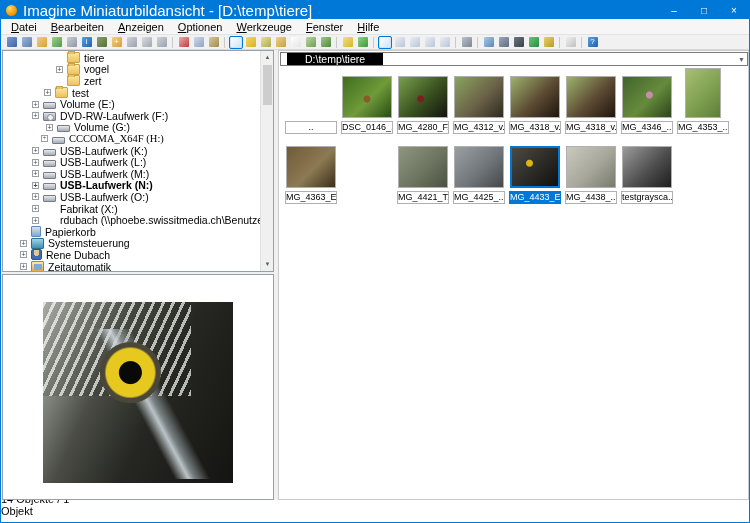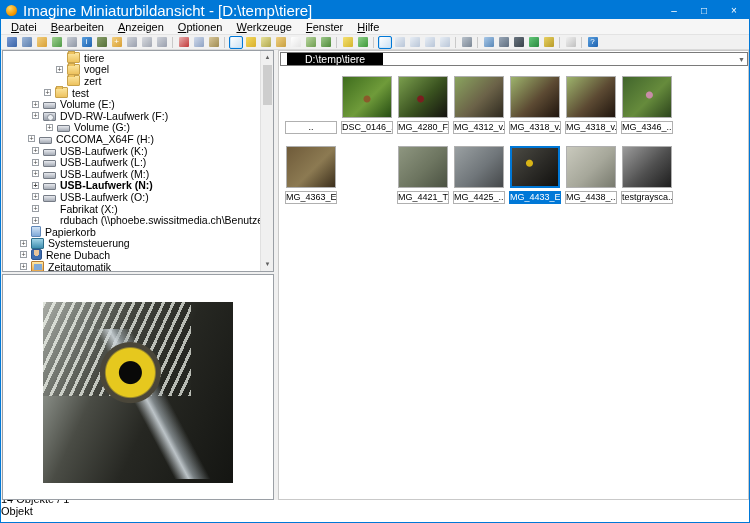--- a/index.html
+++ b/index.html
@@ -285,21 +285,21 @@
           <div class="tree-row" style="top: 58px; left: 29px;">
             <div class="exp">+</div>
             <div class="ti ti-dvd"></div>
             <span>DVD-RW-Laufwerk (F:)</span>
           </div>
           <div class="tree-row" style="top: 69.6px; left: 29px; margin-left: 14px;">
             <div class="exp">+</div>
             <div class="ti ti-drive"></div>
             <span>Volume (G:)</span>
           </div>
-          <div class="tree-row" style="top: 81.2px; left: 25px;">
+          <div class="tree-row" style="top: 81.2px; left: 38px; font-family: Liberation Serif, serif;">
             <div class="exp">+</div>
             <div class="ti ti-drive"></div>
             <span>CCCOMA_X64F (H:)</span>
           </div>
           <div class="tree-row" style="top: 92.8px; left: 29px;">
             <div class="exp">+</div>
             <div class="ti ti-drive"></div>
             <span>USB-Laufwerk (K:)</span>
           </div>
           <div class="tree-row" style="top: 104.4px; left: 29px;">
@@ -390,20 +390,24 @@
             <div class="imgbox land" style="background: linear-gradient(135deg, rgb(157, 179, 108) 0%, rgb(92, 74, 51) 55%, rgb(32, 21, 14) 100%);"></div>
             <div class="lab">MG_4318_v...</div>
           </div>
           <div class="cell" style="left: 284px; top: 2px;">
             <div class="imgbox land" style="background: linear-gradient(135deg, rgb(157, 179, 108) 0%, rgb(92, 74, 51) 55%, rgb(32, 21, 14) 100%);"></div>
             <div class="lab">MG_4318_v...</div>
           </div>
           <div class="cell" style="left: 340px; top: 2px;">
             <div class="imgbox land" style="background: radial-gradient(5px at 55% 45%, rgb(201, 140, 168) 0px, rgb(201, 140, 168) 3px, transparent 4px), linear-gradient(135deg, rgb(65, 101, 44) 0%, rgb(102, 139, 60) 55%, rgb(44, 68, 28) 100%);"></div>
             <div class="lab">MG_4346_...</div>
+          </div>
+          <div class="cell" style="left: 396px; top: 2px;">
+            <div class="imgbox port" style="background: linear-gradient(135deg, rgb(168, 191, 114) 0%, rgb(127, 160, 80) 55%, rgb(93, 126, 58) 100%);"></div>
+            <div class="lab">MG_4353_...</div>
           </div>
           <div class="cell" style="left: 4px; top: 72px;">
             <div class="imgbox land" style="background: linear-gradient(135deg, rgb(111, 91, 58) 0%, rgb(140, 122, 82) 55%, rgb(60, 47, 28) 100%);"></div>
             <div class="lab">MG_4363_E...</div>
           </div>
           <div class="cell" style="left: 116px; top: 72px;">
             <div class="imgbox land" style="background: linear-gradient(135deg, rgb(142, 150, 128) 0%, rgb(109, 117, 96) 55%, rgb(75, 82, 66) 100%);"></div>
             <div class="lab">MG_4421_T...</div>
           </div>
           <div class="cell" style="left: 172px; top: 72px;">

